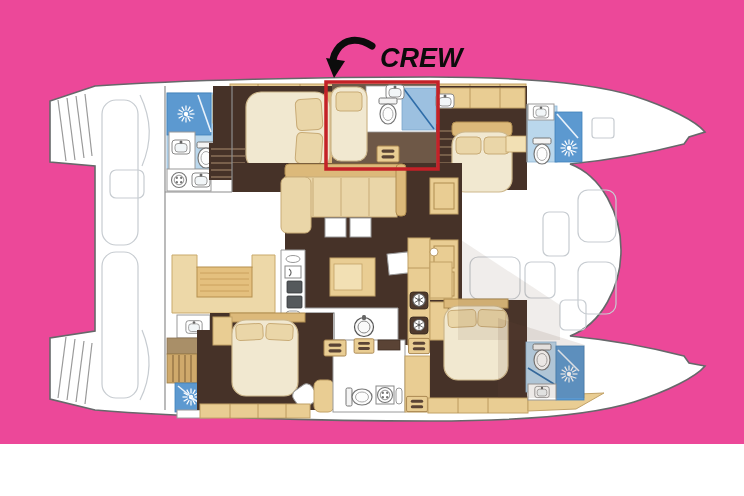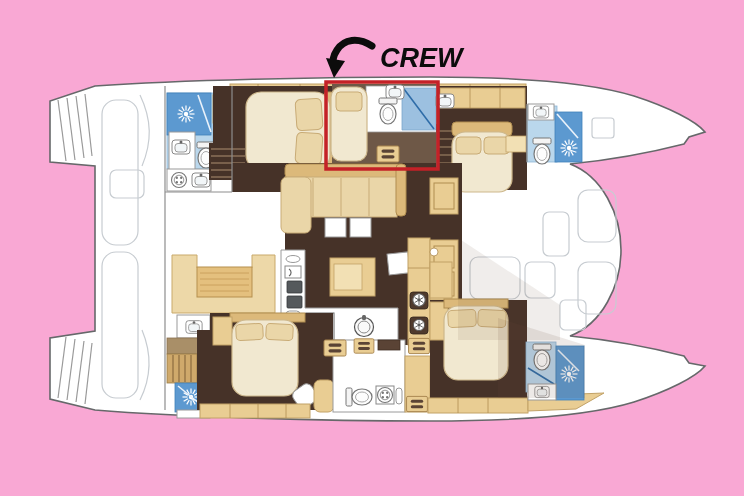--- a/index.html
+++ b/index.html
@@ -1,16 +1,16 @@
 <!DOCTYPE html>
 <html><head>
 <meta charset="utf-8">
 <style>
   html,body{margin:0;padding:0;background:#fff;}
-  .page{position:relative;width:744px;height:496px;background:#f9a8d4;overflow:hidden;
+  .page{position:relative;width:744px;height:444px;background:#ec4899;overflow:hidden;
         font-family:"Liberation Sans",sans-serif;}
   svg{display:block;}
   
   .tan{fill:#e9cd93;stroke:#c2a267;stroke-width:1;}
   .tand{fill:#dcb97a;stroke:#b08d50;stroke-width:1;}
   .tanlight{fill:#f2e0b4;stroke:#c2a267;stroke-width:.8;}
   .settee{fill:#edd8a8;stroke:#c9a96a;stroke-width:1;}
   .ttable{fill:#e4c07e;stroke:#b68f4e;stroke-width:1;}
   .cream{fill:#f1e8d0;stroke:#cdb78b;stroke-width:1.2;}
   .pillow{fill:#ead6a8;stroke:#c8ab76;stroke-width:1;}

